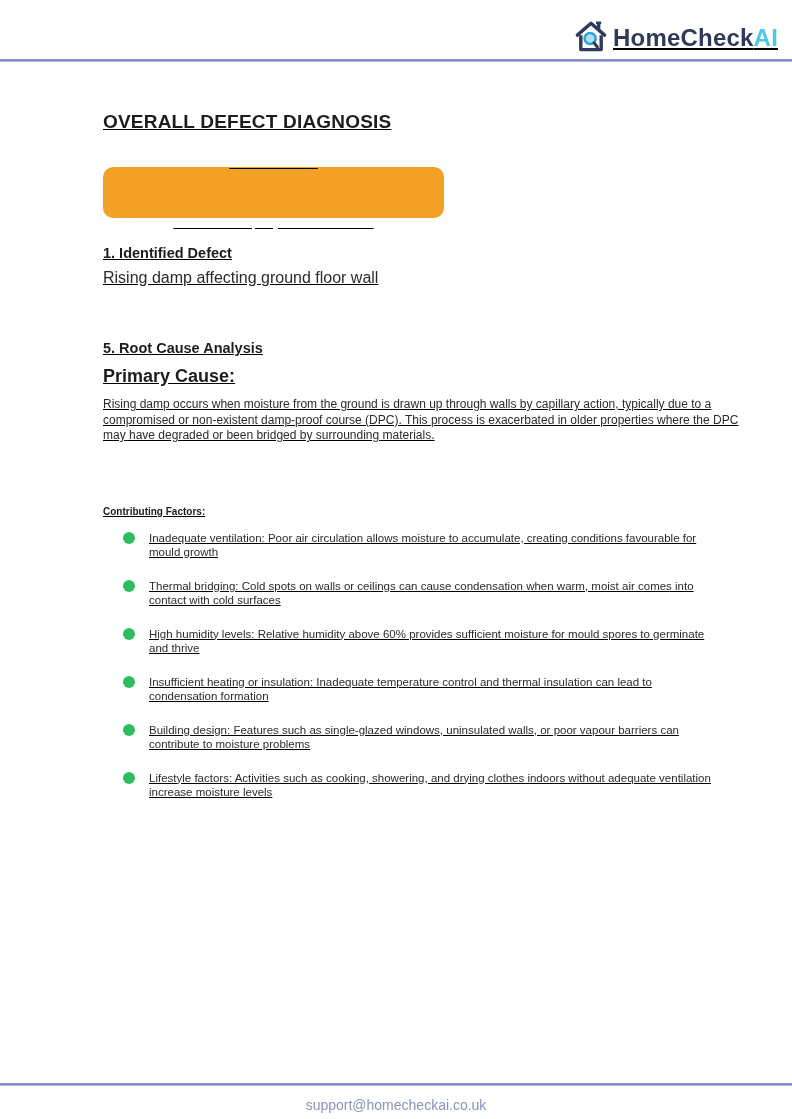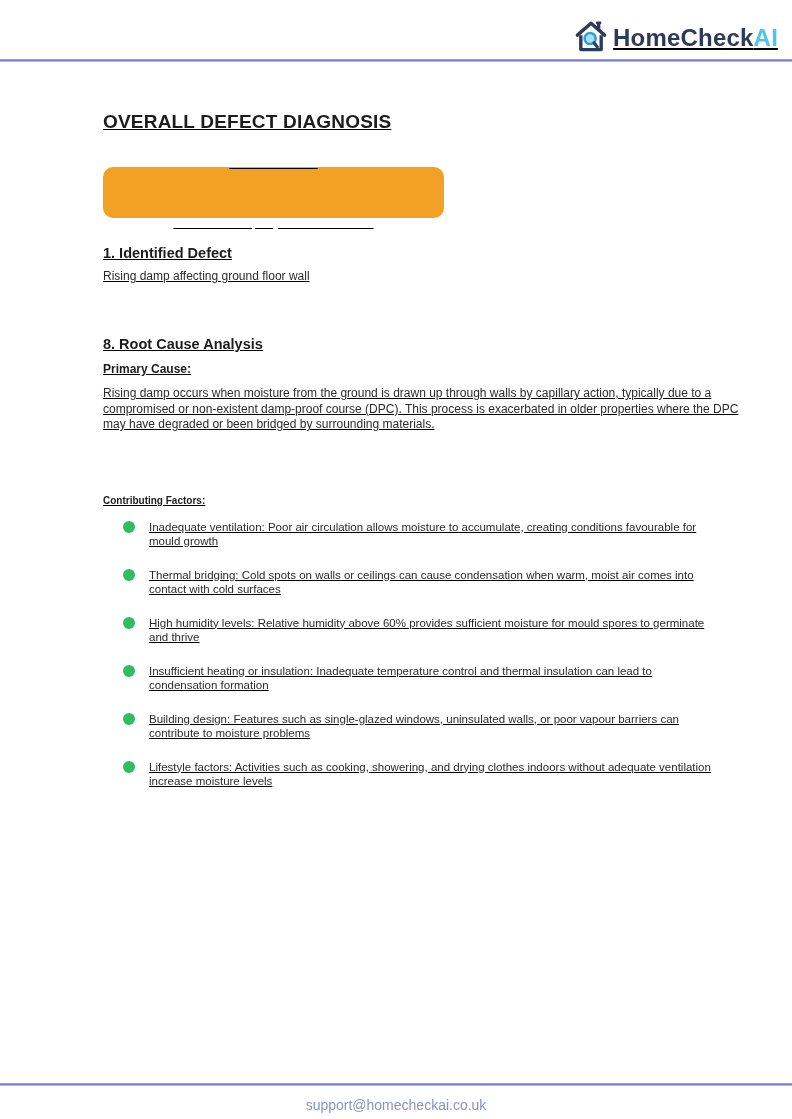--- a/index.html
+++ b/index.html
@@ -59,25 +59,25 @@
   .risk-level { font-size: 12.5px; font-weight: bold; letter-spacing: 0.4px; }
   .risk-desc { font-size: 9.5px; margin-top: 3px; }
 
   .section-heading {
     font-size: 14.5px;
     font-weight: bold;
     color: #1c1c1c;
     margin: 0;
   }
   .sec-1 { margin-top: 27px; }
-  .sec-1-body { margin: 8px 0 0 0; font-size: 12px; color: #2b2b2b; }
+  .sec-1-body { margin: 8px 0 0 0; font-size: 16px; color: #2b2b2b; }
 
   .sec-2 { margin-top: 53px; }
   .sub-heading {
-    font-size: 12px;
+    font-size: 18px;
     font-weight: bold;
     color: #1c1c1c;
     margin: 10px 0 0 0;
   }
   .sec-2-body {
     margin: 10px 0 0 0;
     font-size: 12px;
     line-height: 15.5px;
     color: #2b2b2b;
     width: 646px;
@@ -160,21 +160,21 @@
       <div class="risk-level">MEDIUM RISK</div>
       <div class="risk-desc">Moderate issue requiring attention within weeks</div>
     </div>
 
     <section>
       <h2 class="section-heading sec-1">1. Identified Defect</h2>
       <p class="sec-1-body">Rising damp affecting ground floor wall</p>
     </section>
 
     <section>
-      <h2 class="section-heading sec-2">8. Root Cause Analysis</h2>
+      <h2 class="section-heading sec-2">5. Root Cause Analysis</h2>
       <h3 class="sub-heading">Primary Cause:</h3>
       <p class="sec-2-body">Rising damp occurs when moisture from the ground is drawn up through walls by capillary action, typically due to a compromised or non-existent damp-proof course (DPC). This process is exacerbated in older properties where the DPC may have degraded or been bridged by surrounding materials.</p>
 
       <h3 class="sub-heading factors-heading">Contributing Factors:</h3>
       <ul class="factors-list">
         <li class="factor-item">
           <span class="bullet-dot"></span>
           <span class="factor-text">Inadequate ventilation: Poor air circulation allows moisture to accumulate, creating conditions favourable for mould growth</span>
         </li>
         <li class="factor-item">

